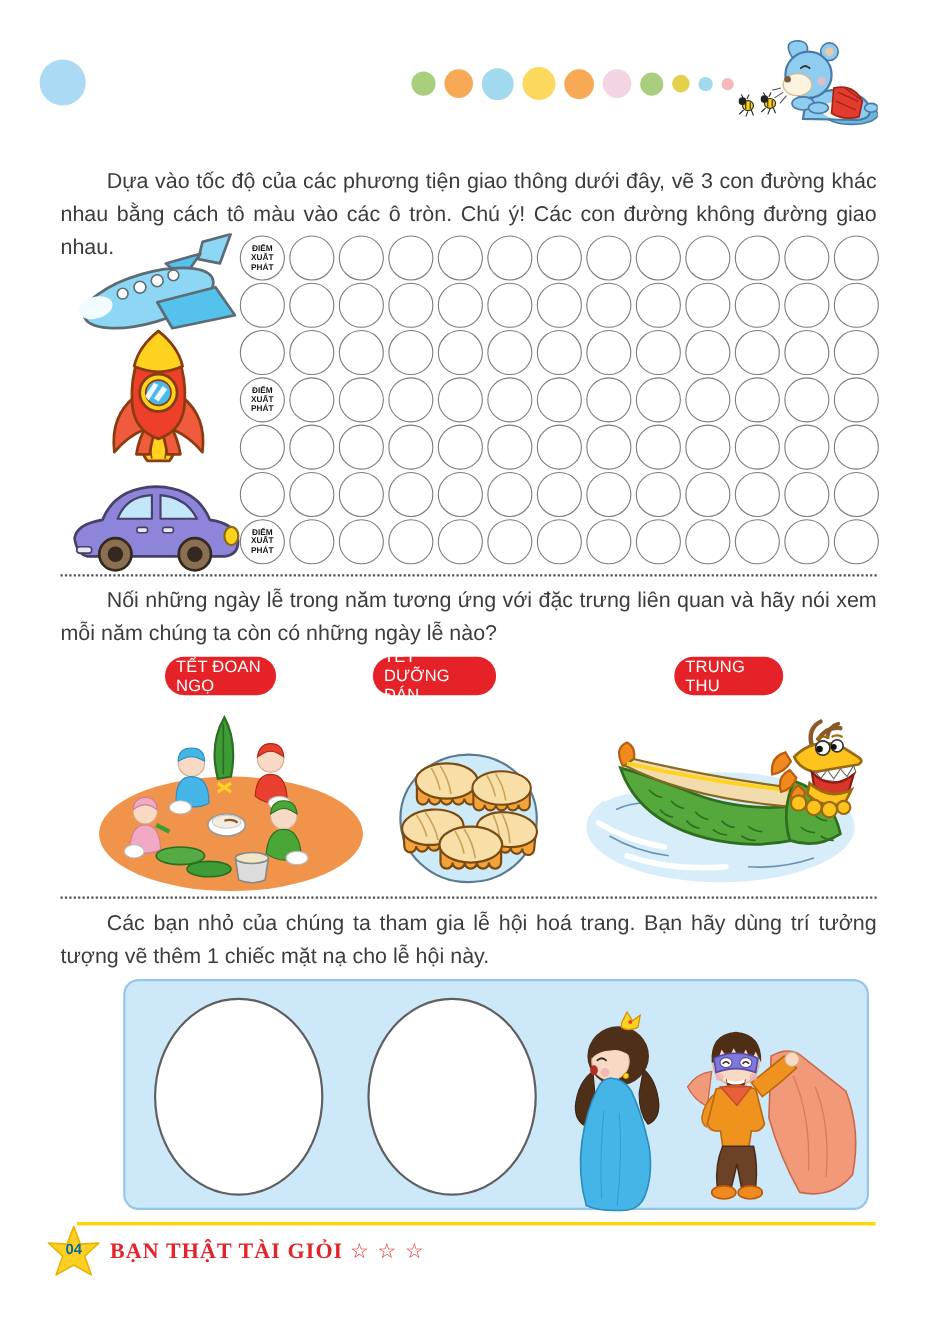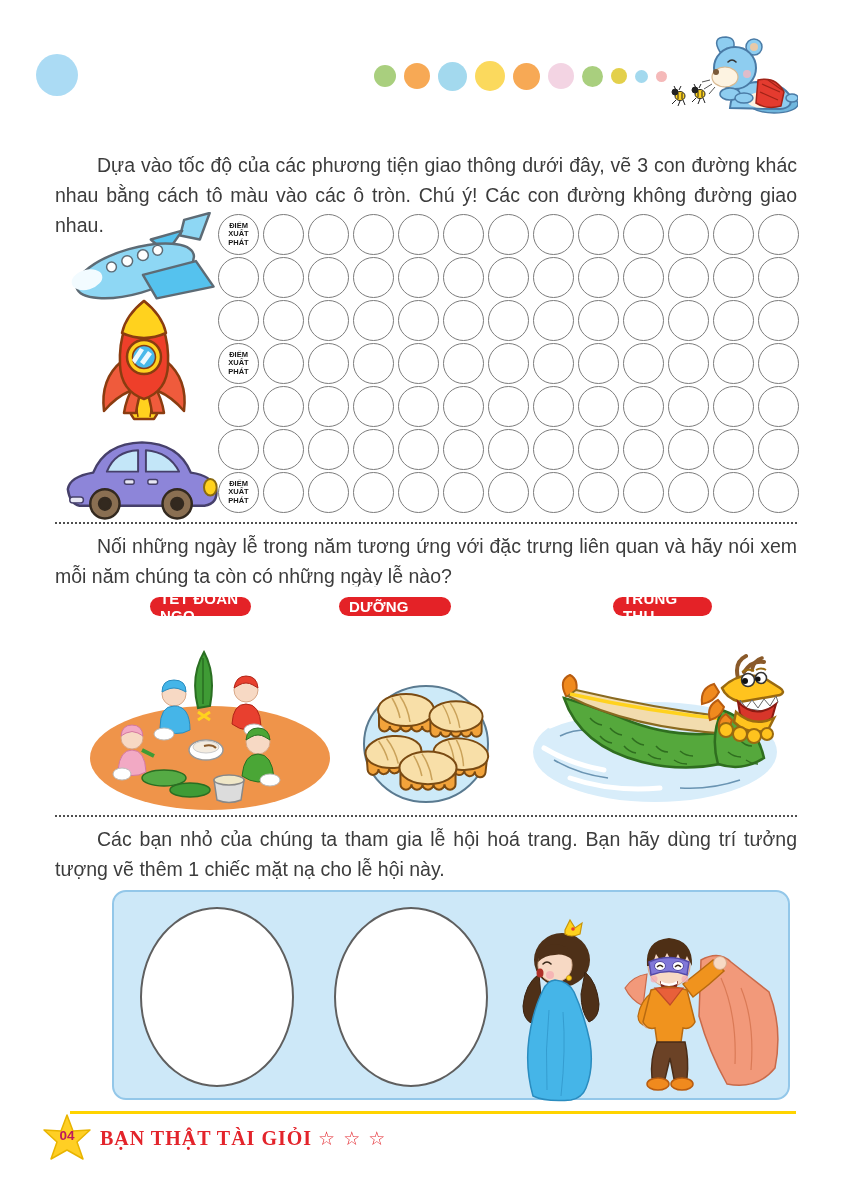--- a/index.html
+++ b/index.html
@@ -36,21 +36,21 @@
   .cell{width:41px;height:41px;border:1.6px solid #7c7c7c;border-radius:50%;
         box-sizing:border-box;background:#fff;display:flex;flex-direction:column;
         align-items:center;justify-content:center;}
   .start-line{font-size:7.5px;font-weight:bold;line-height:8.5px;color:#161616;}
 
   
   .dashed{left:55px;width:742px;border-top:2px dotted #4f4f4f;position:absolute;}
   .sep1{top:522px;} .sep2{top:815px;}
 
   
-  .pill{top:597px;height:19px;background:#e42227;color:#fff;font-weight:bold;
+  .pill{top:597px;height:35px;background:#e42227;color:#fff;font-weight:normal;
         font-size:15px;border-radius:17.5px;display:flex;align-items:center;
         justify-content:center;box-sizing:border-box;padding:0 10px;position:absolute;
         letter-spacing:.2px;}
   .pill1{left:150px;width:101px;}
   .pill2{left:339px;width:112px;}
   .pill3{left:613px;width:99px;}
 
   
   .fest1{left:86px;top:650px;width:248px;height:162px;}
   .fest2{left:360px;top:676px;width:132px;height:130px;}
@@ -61,21 +61,21 @@
          border:2px solid #93c7e9;border-radius:14px;box-sizing:border-box;position:absolute;}
   .mask-oval{position:absolute;background:#fff;border:2px solid #5f5f5f;border-radius:50%;
              width:150px;height:176px;top:15px;}
   .mask-oval-0{left:26px;} .mask-oval-1{left:220px;}
   .kids{left:505px;top:918px;width:290px;height:185px;}
 
   
   .footer-line{left:70px;top:1111px;width:726px;height:3px;background:#ffd400;position:absolute;}
   .page-star{left:42px;top:1114px;width:50px;height:50px;position:absolute;}
   .page-num{left:42px;top:1128px;width:50px;text-align:center;font-weight:bold;
-            font-size:13.5px;color:#be185d;position:absolute;}
+            font-size:13.5px;color:#0369a1;position:absolute;}
   .footer-text{left:100px;top:1127px;color:#e3242b;font-weight:bold;
                font-family:"Liberation Serif", serif;font-size:20px;letter-spacing:1px;position:absolute;}
   .footer-text .stars{font-family:"DejaVu Sans", sans-serif;font-weight:normal;font-size:19px;}
   svg{display:block;}
 </style>
 </head>
 <body>
 
 <div class="abs hdr-circle"></div>
 <div class="abs title">

